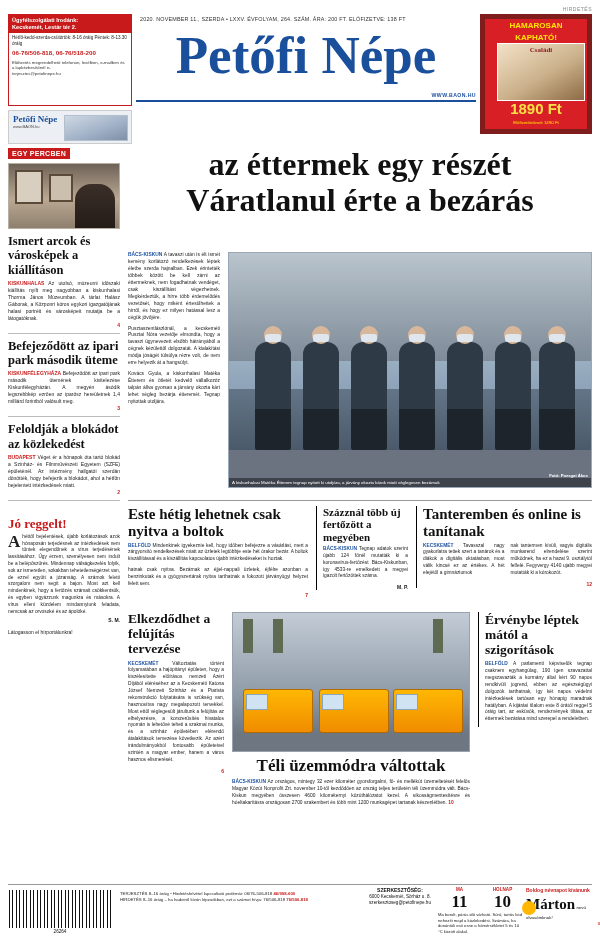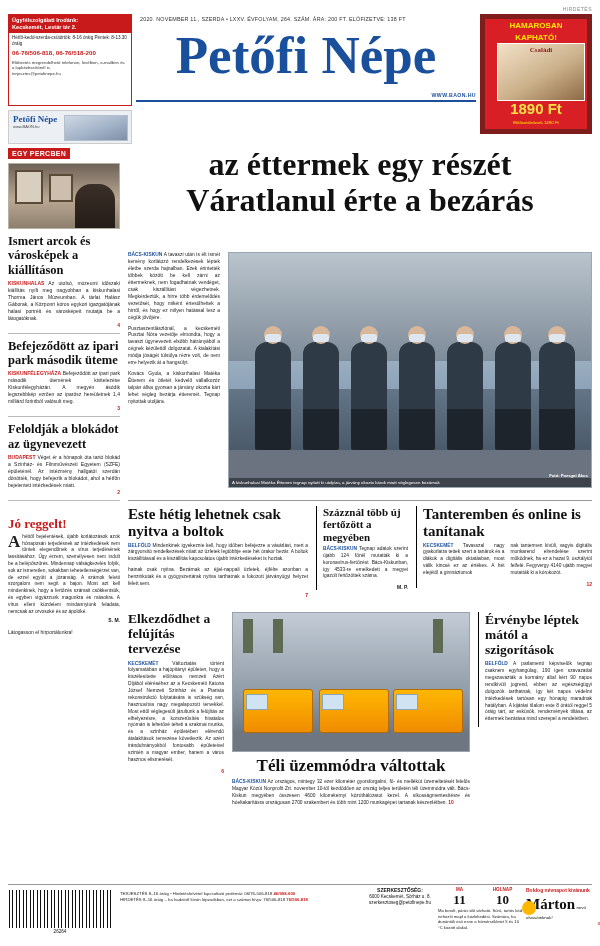--- a/index.html
+++ b/index.html
@@ -236,21 +236,21 @@
     border:1px solid #fff;
   }
   .barcode-num { position:absolute; left:0; top:44px; width:104px; text-align:center; font-size:4.6px; }
   .imprint { position:absolute; left:112px; top:6px; width:236px; font-size:4.3px; line-height:1.45; color:#222; }
   .imprint .red { color:#c81a1a; font-weight:bold; }
   .editor { position:absolute; left:354px; top:2px; width:76px; font-size:4.6px; line-height:1.4; text-align:center; }
   .editor .lbl { font-weight:bold; font-size:5px; }
   .weather { position:absolute; left:430px; top:2px; width:86px; }
   .weather .cols { display:flex; font-size:4.6px; font-weight:bold; color:#c81a1a; }
   .weather .cols div { flex:1; text-align:center; }
-  .weather .temps { display:flex; font-family:"Liberation Serif", serif; font-size:13px; font-weight:bold; }
+  .weather .temps { display:flex; font-family:"Liberation Serif", serif; font-size:17px; font-weight:bold; }
   .weather .temps div { flex:1; text-align:center; }
   .weather .wtxt { font-size:4.2px; line-height:1.35; color:#222; }
   .nameday { position:absolute; left:518px; top:2px; width:74px; font-size:4.4px; line-height:1.4; }
   .nameday .b { color:#c81a1a; font-weight:bold; font-size:5px; }
   .nameday .n { font-family:"Liberation Serif", serif; font-weight:bold; font-size:15px; }
   .nameday .sun {
     position:absolute; left:-4px; top:14px; width:14px; height:14px;
     border-radius:50%; background:#ffb703;
   }
 
@@ -322,21 +322,21 @@
     <hr>
 
     <h3>Befejeződött az ipari park második üteme</h3>
     <p>
       <span class="kicker">KISKUNFÉLEGYHÁZA</span>
       <span>Befejeződött az ipari park második ütemének kivitelezése Kiskunfélegyházán. A megyén ásódik legszebbkép ezrően az iparösz hereületnek 1,4 milliárd forintból valósult meg.</span>
     </p>
     <div class="more">3</div>
     <hr>
 
-    <h3>Feloldják a blokádot az ügynevezett</h3>
+    <h3>Feloldják a blokádot az közlekedést</h3>
     <p>
       <span class="kicker">BUDAPEST</span>
       <span>Véget ér a hónapok óta tartó blokád a Színház- és Filmművészeti Egyetem (SZFE) épületénél. Az intézmény hallgatói szerdán dönötték, hogy befejezik a blokádot, ahol a hétfőn bejelentett intézkedések miatt.</span>
     </p>
     <div class="more">2</div>
     <hr>
 
     <div class="goodmorning">
       <div class="gm-title">Jó reggelt!</div>
       <p>

